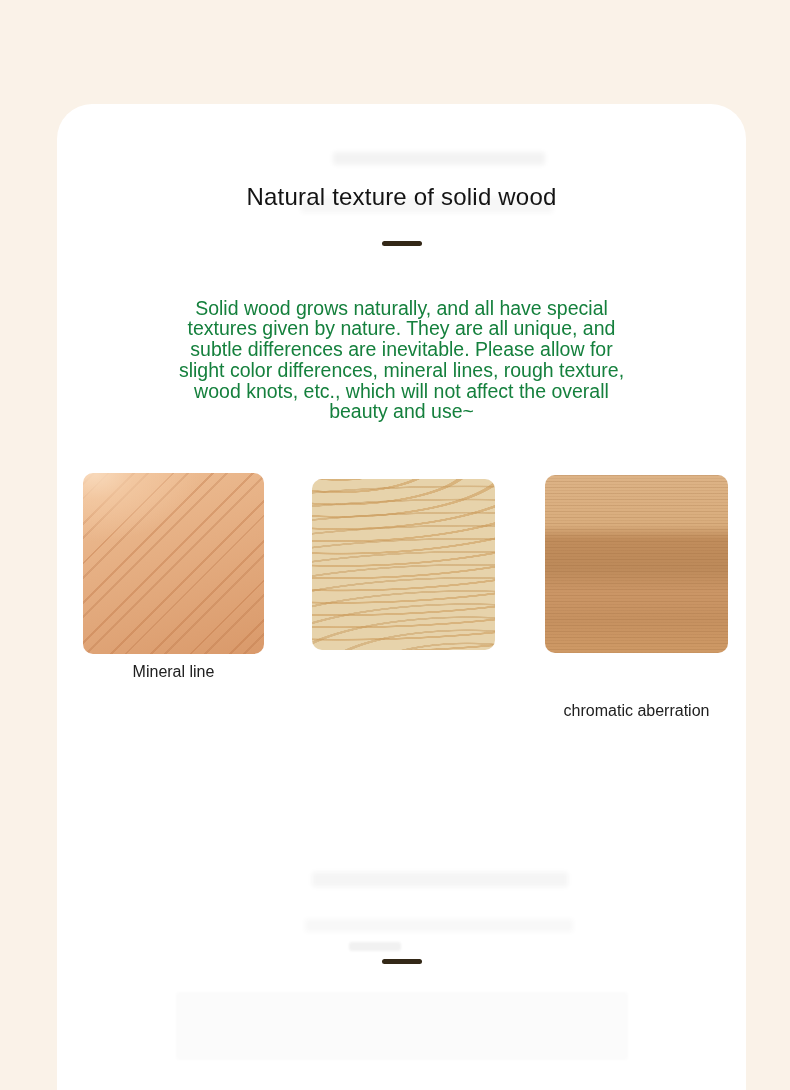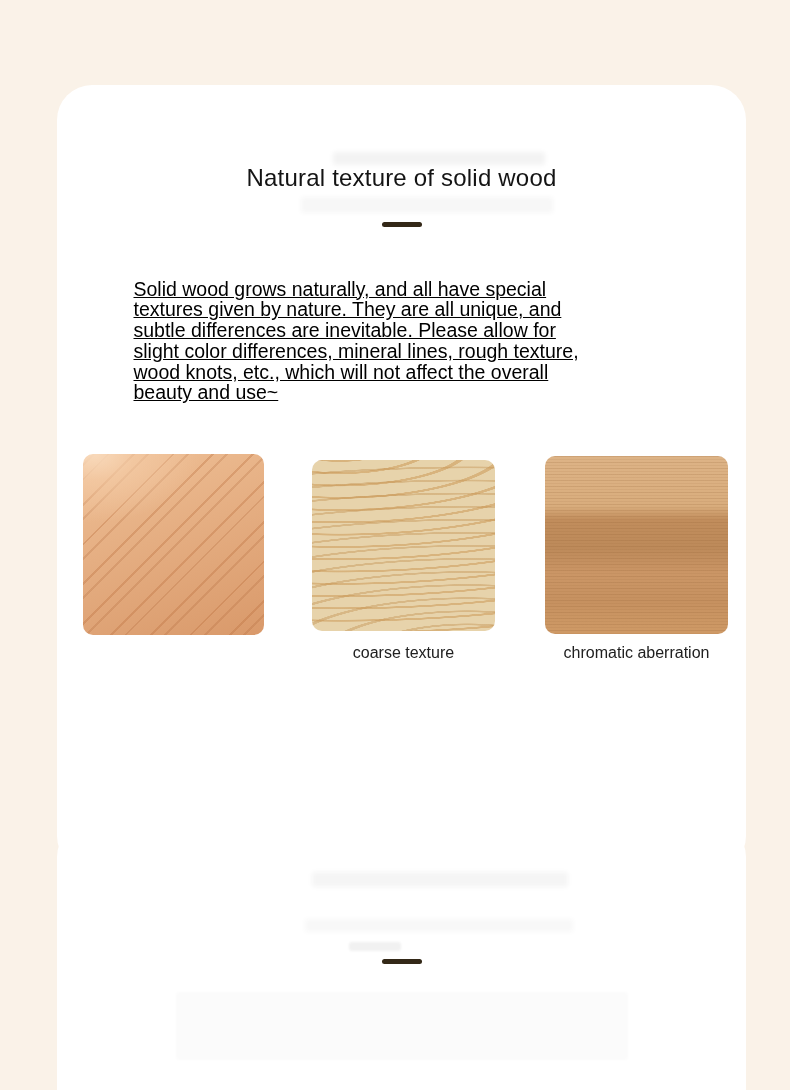--- a/index.html
+++ b/index.html
@@ -5,33 +5,33 @@
   html,body{margin:0;padding:0;}
   body{
     width:790px;height:1090px;position:relative;overflow:hidden;
     background:#faf2e8;
     font-family:"Liberation Sans", sans-serif;
     color:#1a1a1a;
   }
   .card{
     position:absolute;left:57px;width:689px;background:#ffffff;border-radius:35px;
   }
-  #wood-card{top:85px;height:786px;}
+  #wood-card{top:104px;height:786px;}
   #ceramic-card{top:822px;height:420px;}
   .card-title{
     position:absolute;top:58px;left:0;width:100%;text-align:center;
     font-size:24px;line-height:29px;font-weight:400;color:#141414;letter-spacing:.2px;
   }
   .divider{
     position:absolute;top:137px;left:50%;transform:translateX(-50%);
     width:40px;height:5px;border-radius:3px;background:#332817;
   }
   .card-desc{
     position:absolute;top:174px;left:50%;transform:translateX(-50%);
-    white-space:pre-line;text-align:left;color:#000000;text-decoration:underline;
+    white-space:pre-line;text-align:center;color:#15803d;
   }
   #wood-card .card-desc{width:536px;font-size:19.5px;line-height:20.8px;}
   #ceramic-card .card-desc{width:444px;font-size:15.5px;line-height:18.5px;}
   .sample-img{position:absolute;border-radius:10px;overflow:hidden;}
   .sample-caption{
     position:absolute;top:558px;text-align:center;font-size:16px;line-height:20px;color:#202020;
   }
   
   #img-mineral{left:26px;top:369px;width:181px;height:181px;
     background-color:#e3ab7f;
@@ -62,21 +62,21 @@
   #img-chroma{left:488px;top:371px;width:183px;height:178px;
     background-color:#d2a273;
     background-image:
       repeating-linear-gradient(180deg,
         rgba(139,90,46,.18) 0 1px, rgba(255,255,255,0) 1px 3px,
         rgba(139,90,46,.09) 3px 4px, rgba(255,255,255,0) 4px 6px),
       linear-gradient(180deg, #ddb386 0%, #d9ad7d 28%, #c18d5c 36%, #bd8a5a 52%, #cb9666 66%, #c69160 82%, #cf9a66 100%);
   }
   .cap-1{left:26px;width:181px;}
   .cap-2{left:255px;width:183px;}
-  .cap-3{left:488px;width:183px;}
+  .cap-3{left:488px;width:183px;margin-top:39px;}
   
   .artifact{position:absolute;border-radius:3px;}
   .a1{left:333px;top:152px;width:212px;height:13px;background:rgba(20,20,20,.05);filter:blur(2px);}
   .a2{left:301px;top:197px;width:252px;height:16px;background:rgba(20,20,20,.035);filter:blur(2px);}
   .a3{left:312px;top:872px;width:256px;height:15px;background:rgba(20,20,20,.045);filter:blur(2px);}
   .a4{left:305px;top:919px;width:268px;height:13px;background:rgba(20,20,20,.03);filter:blur(2px);}
   .a5{left:349px;top:942px;width:52px;height:9px;background:rgba(20,20,20,.06);filter:blur(1px);}
   .a6{left:176px;top:992px;width:452px;height:68px;background:rgba(20,20,20,.015);filter:blur(1px);}
 </style>
 </head>
@@ -91,21 +91,21 @@
 slight color differences, mineral lines, rough texture,
 wood knots, etc., which will not affect the overall
 beauty and use~</p>
 
   <div class="sample-img" id="img-mineral">
     <div class="mineral-streak"></div>
   </div>
   <div class="sample-img" id="img-coarse"></div>
   <div class="sample-img" id="img-chroma"></div>
 
-  <div class="sample-caption cap-2">coarse texture</div>
+  <div class="sample-caption cap-1">Mineral line</div>
   <div class="sample-caption cap-3">chromatic aberration</div>
 </section>
 
 <section class="card" id="ceramic-card">
   <div class="divider"></div>
 </section>
 
 <div class="artifact a1"></div>
 <div class="artifact a2"></div>
 <div class="artifact a3"></div>

